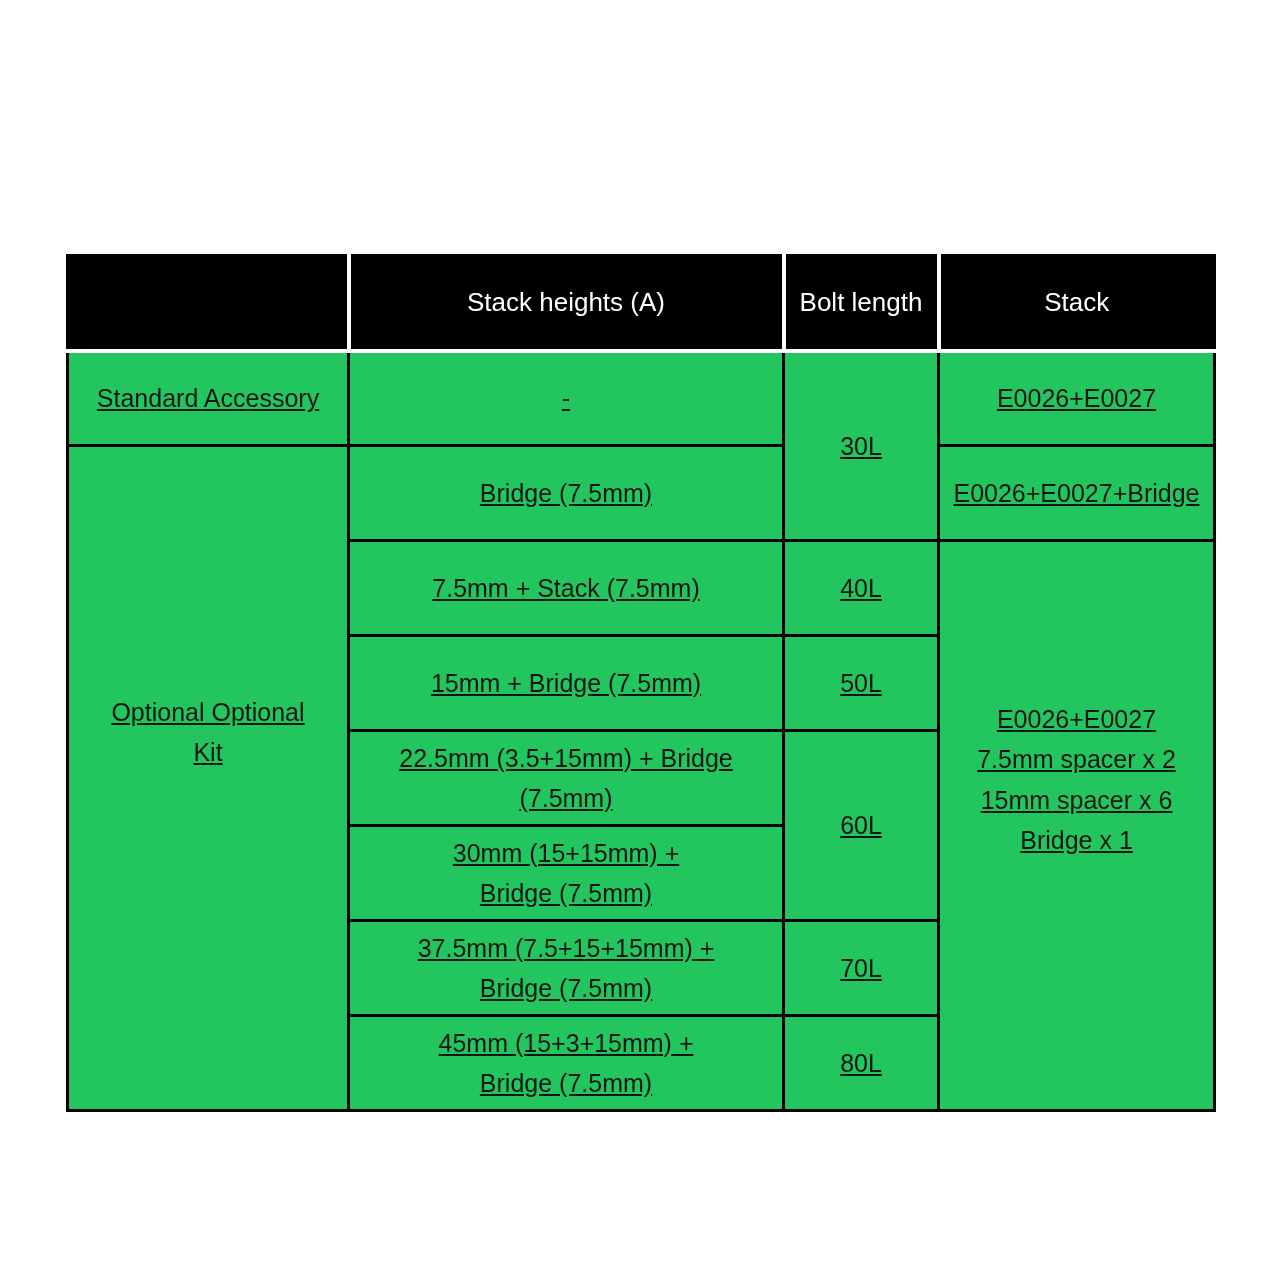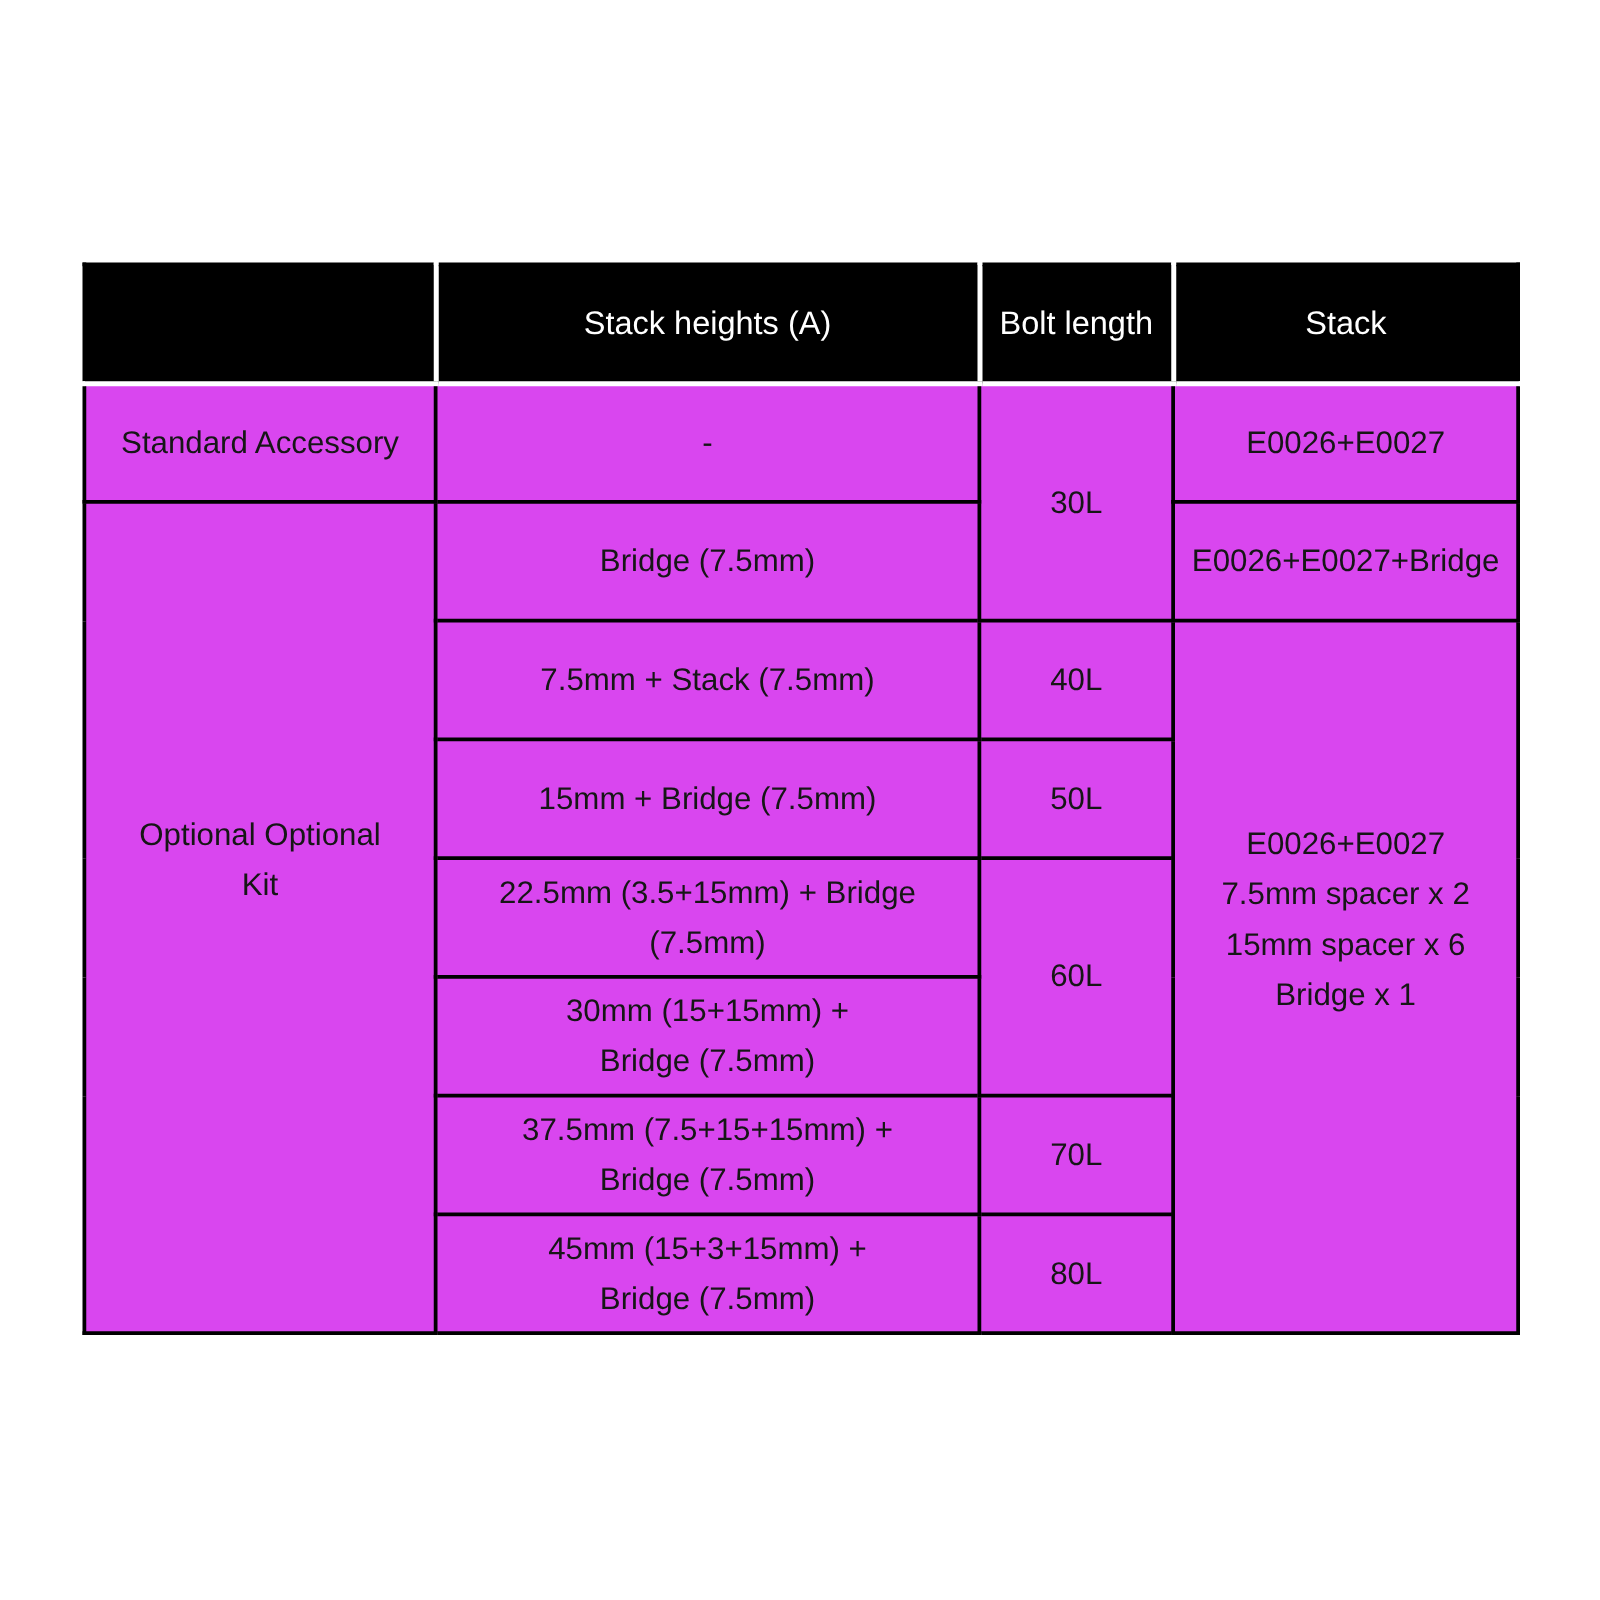--- a/index.html
+++ b/index.html
@@ -18,20 +18,21 @@
   .table-wrap {
     position: absolute;
     left: 66px;
     top: 210px;
   }
   table.spec-table {
     border-collapse: collapse;
     table-layout: fixed;
     width: 1147px;
     height: 856px;
+    margin-top: 44px;
   }
   .spec-table col.c1 { width: 281px; }
   .spec-table col.c2 { width: 435px; }
   .spec-table col.c3 { width: 155px; }
   .spec-table col.c4 { width: 276px; }
 
   .spec-table th {
     background: #000000;
     color: #ffffff;
     font-size: 26px;
@@ -39,29 +40,30 @@
     text-align: center;
     vertical-align: middle;
     border: 3px solid #000000;
     border-bottom: 4px solid #ffffff;
     padding: 0 4px;
   }
   .spec-table th + th {
     border-left: 4px solid #ffffff;
   }
   .spec-table td {
-    background: #d946ef;
+    background: #22c55e;
     color: #161616;
     font-size: 25px;
     text-align: center;
     vertical-align: middle;
     border: 3px solid #000000;
     padding: 0 8px;
     white-space: pre-line;
     line-height: 1.62;
+    text-decoration: underline;
   }
   .spec-table thead tr { height: 95px; }
   .spec-table tbody tr { height: 95px; }
 
   
   .spec-table td.tall-merged {
     padding-bottom: 92px;
   }
 </style>
 </head>

